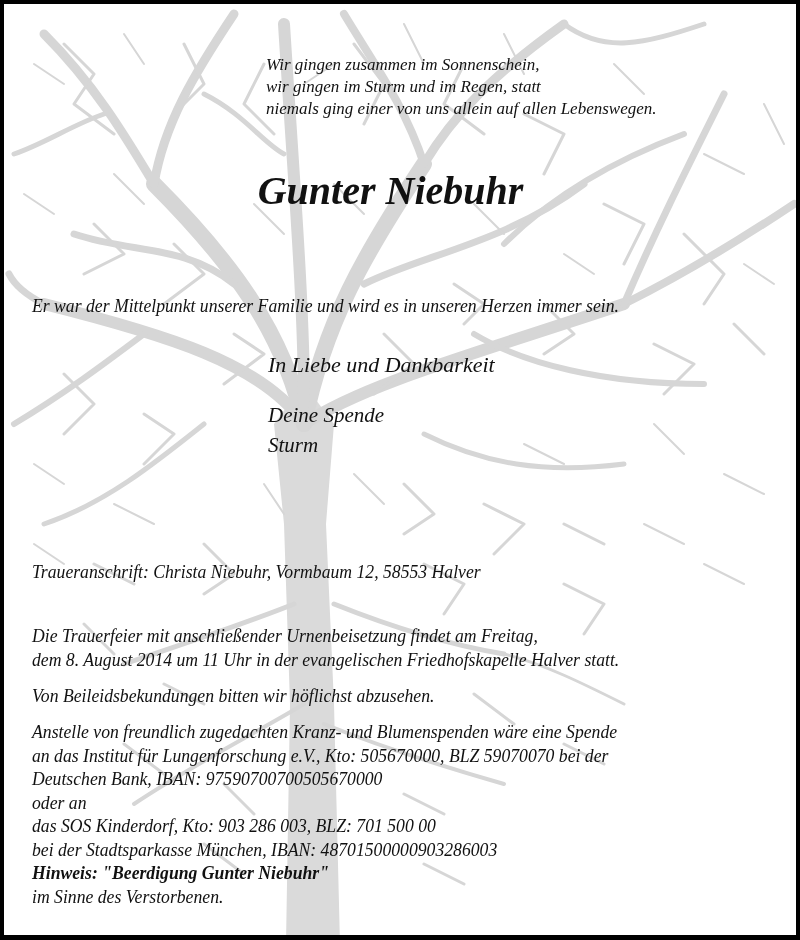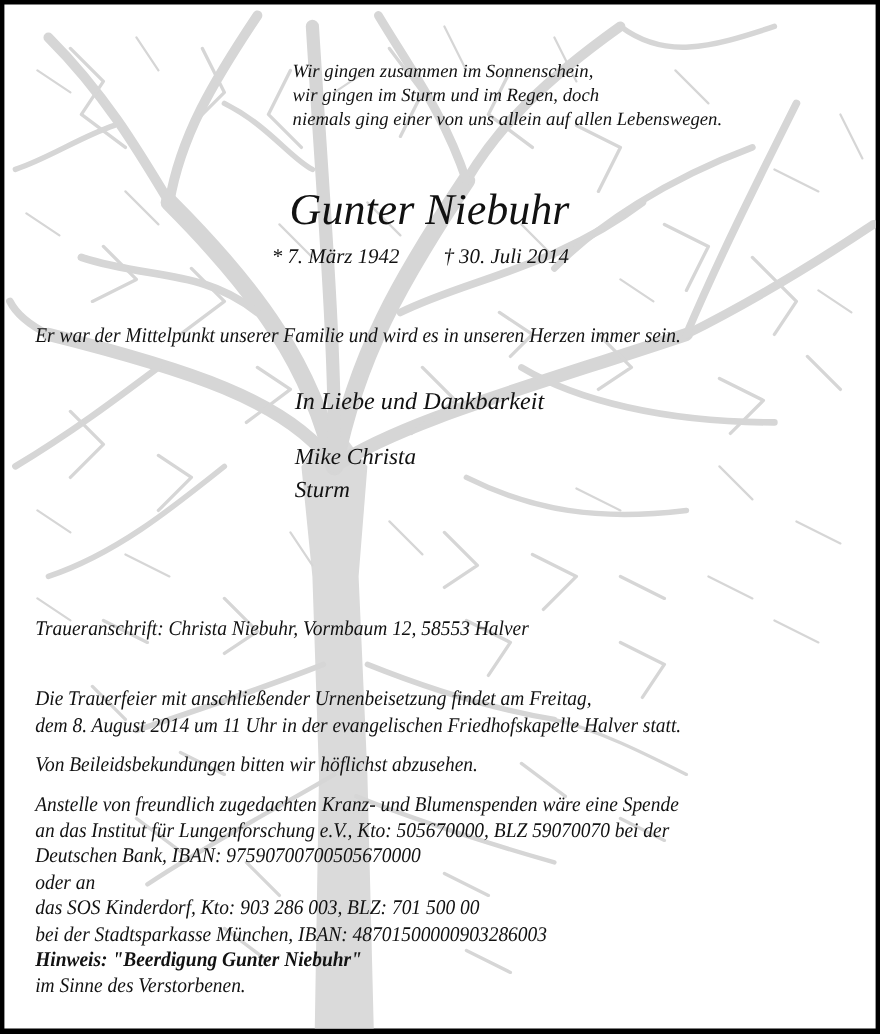--- a/index.html
+++ b/index.html
@@ -20,21 +20,21 @@
     .tree {
       position: absolute;
       left: 0; top: 0;
       width: 800px; height: 940px;
       pointer-events: none;
     }
     .tree path { fill: none; stroke: #d6d6d6; stroke-linecap: round; stroke-linejoin: round; }
     .tree .trunk { fill: #dadada; stroke: none; }
     .txt { position: absolute; white-space: nowrap; }
     .poem { left: 262px; top: 50px; font-size: 17px; line-height: 22px; }
-    .name { left: 0; width: 748px; top: 163px; text-align: center; font-size: 40px; line-height: 48px; }
+    .name { left: 0; width: 748px; top: 163px; text-align: center; font-size: 40px; line-height: 48px; font-weight: bold; }
     .name-inner { display: inline-block; margin-left: 25px; }
     .dates { left: 243px; top: 218px; font-size: 19px; line-height: 24px; }
     .dates .death { margin-left: 40px; }
     .tribute { left: 28px; top: 290px; font-size: 19px; line-height: 24px; transform: scaleX(0.93); transform-origin: left center; }
     .love { left: 264px; top: 350px; font-size: 22px; line-height: 22px; }
     .family { left: 264px; top: 397px; font-size: 21px; line-height: 29.5px; }
     .address { left: 28px; top: 556px; font-size: 19px; line-height: 24px; transform: scaleX(0.93); transform-origin: left center; }
     .ceremony { left: 28px; top: 620px; font-size: 19px; line-height: 24px; transform: scaleX(0.93); transform-origin: left center; }
     .condolence { left: 28px; top: 680px; font-size: 19px; line-height: 24px; transform: scaleX(0.93); transform-origin: left center; }
     .donation { left: 28px; top: 716px; font-size: 19px; line-height: 23.5px; transform: scaleX(0.93); transform-origin: left center; }
@@ -78,38 +78,35 @@
     <path d="M300 700 C250 730 190 760 130 800" stroke-width="4"></path>
     <path d="M320 720 C370 740 430 760 500 780" stroke-width="4"></path>
     <path d="M500 650 C540 660 580 680 620 700" stroke-width="3"></path>
 
     <path d="M60 40 L90 70 L70 100 L110 130 M180 40 L200 80 L170 110 M260 60 L240 100 L270 130 M350 40 L380 80 L360 120 M460 60 L440 100 L480 130 M520 110 L560 130 L540 170 M600 200 L640 220 L620 260 M680 230 L720 270 L700 300 M730 320 L760 350 M90 220 L120 250 L80 270 M170 240 L200 270 L160 300 M230 330 L260 350 L220 380 M380 330 L410 360 L370 390 M450 280 L480 300 L460 320 M540 300 L570 330 L540 350 M650 340 L690 360 L660 390 M60 370 L90 400 L60 430 M140 410 L170 430 L140 460 M400 480 L430 510 L400 530 M480 500 L520 520 L490 550 M560 520 L600 540 M90 560 L130 580 M200 540 L230 570 L200 590 M420 560 L460 580 L440 610 M560 580 L600 600 L580 630 M80 620 L110 650 M160 680 L200 700 M470 690 L510 720 M560 740 L600 760 M120 740 L160 770 M220 780 L250 810 M400 790 L440 810 M200 840 L240 870 M420 860 L460 880" stroke-width="3"></path>
     <path d="M30 60 L60 80 M120 30 L140 60 M300 80 L330 60 M400 20 L420 60 M500 30 L520 70 M610 60 L640 90 M700 150 L740 170 M760 100 L780 140 M20 190 L50 210 M110 170 L140 200 M250 200 L280 230 M330 180 L360 210 M470 200 L500 230 M560 250 L590 270 M740 260 L770 280 M30 460 L60 480 M110 500 L150 520 M260 480 L280 510 M350 470 L380 500 M520 440 L560 460 M650 420 L680 450 M720 470 L760 490 M30 540 L60 560 M640 520 L680 540 M700 560 L740 580" stroke-width="2"></path>
   </svg>
 
   <div class="txt poem">
     <span class="line">Wir gingen zusammen im Sonnenschein,</span>
-    <span class="line">wir gingen im Sturm und im Regen, doch</span>
+    <span class="line">wir gingen im Sturm und im Regen, statt</span>
     <span class="line">niemals ging einer von uns allein auf allen Lebenswegen.</span>
   </div>
 
   <div class="txt name">
     <span class="name-inner">Gunter Niebuhr</span>
   </div>
 
-  <div class="txt dates">
-    <span>* 7. März 1942</span><span class="death">† 30. Juli 2014</span>
-  </div>
 
   <div class="txt tribute">Er war der Mittelpunkt unserer Familie und wird es in unseren Herzen immer sein.</div>
 
   <div class="txt love">In Liebe und Dankbarkeit</div>
 
   <div class="txt family">
-    <span class="line">Mike Christa</span>
+    <span class="line">Deine Spende</span>
     <span class="line">Sturm</span>
   </div>
 
   <div class="txt address">Traueranschrift: Christa Niebuhr, Vormbaum 12, 58553 Halver</div>
 
   <div class="txt ceremony">
     <span class="line">Die Trauerfeier mit anschließender Urnenbeisetzung findet am Freitag,</span>
     <span class="line">dem 8. August 2014 um 11 Uhr in der evangelischen Friedhofskapelle Halver statt.</span>
   </div>
 

